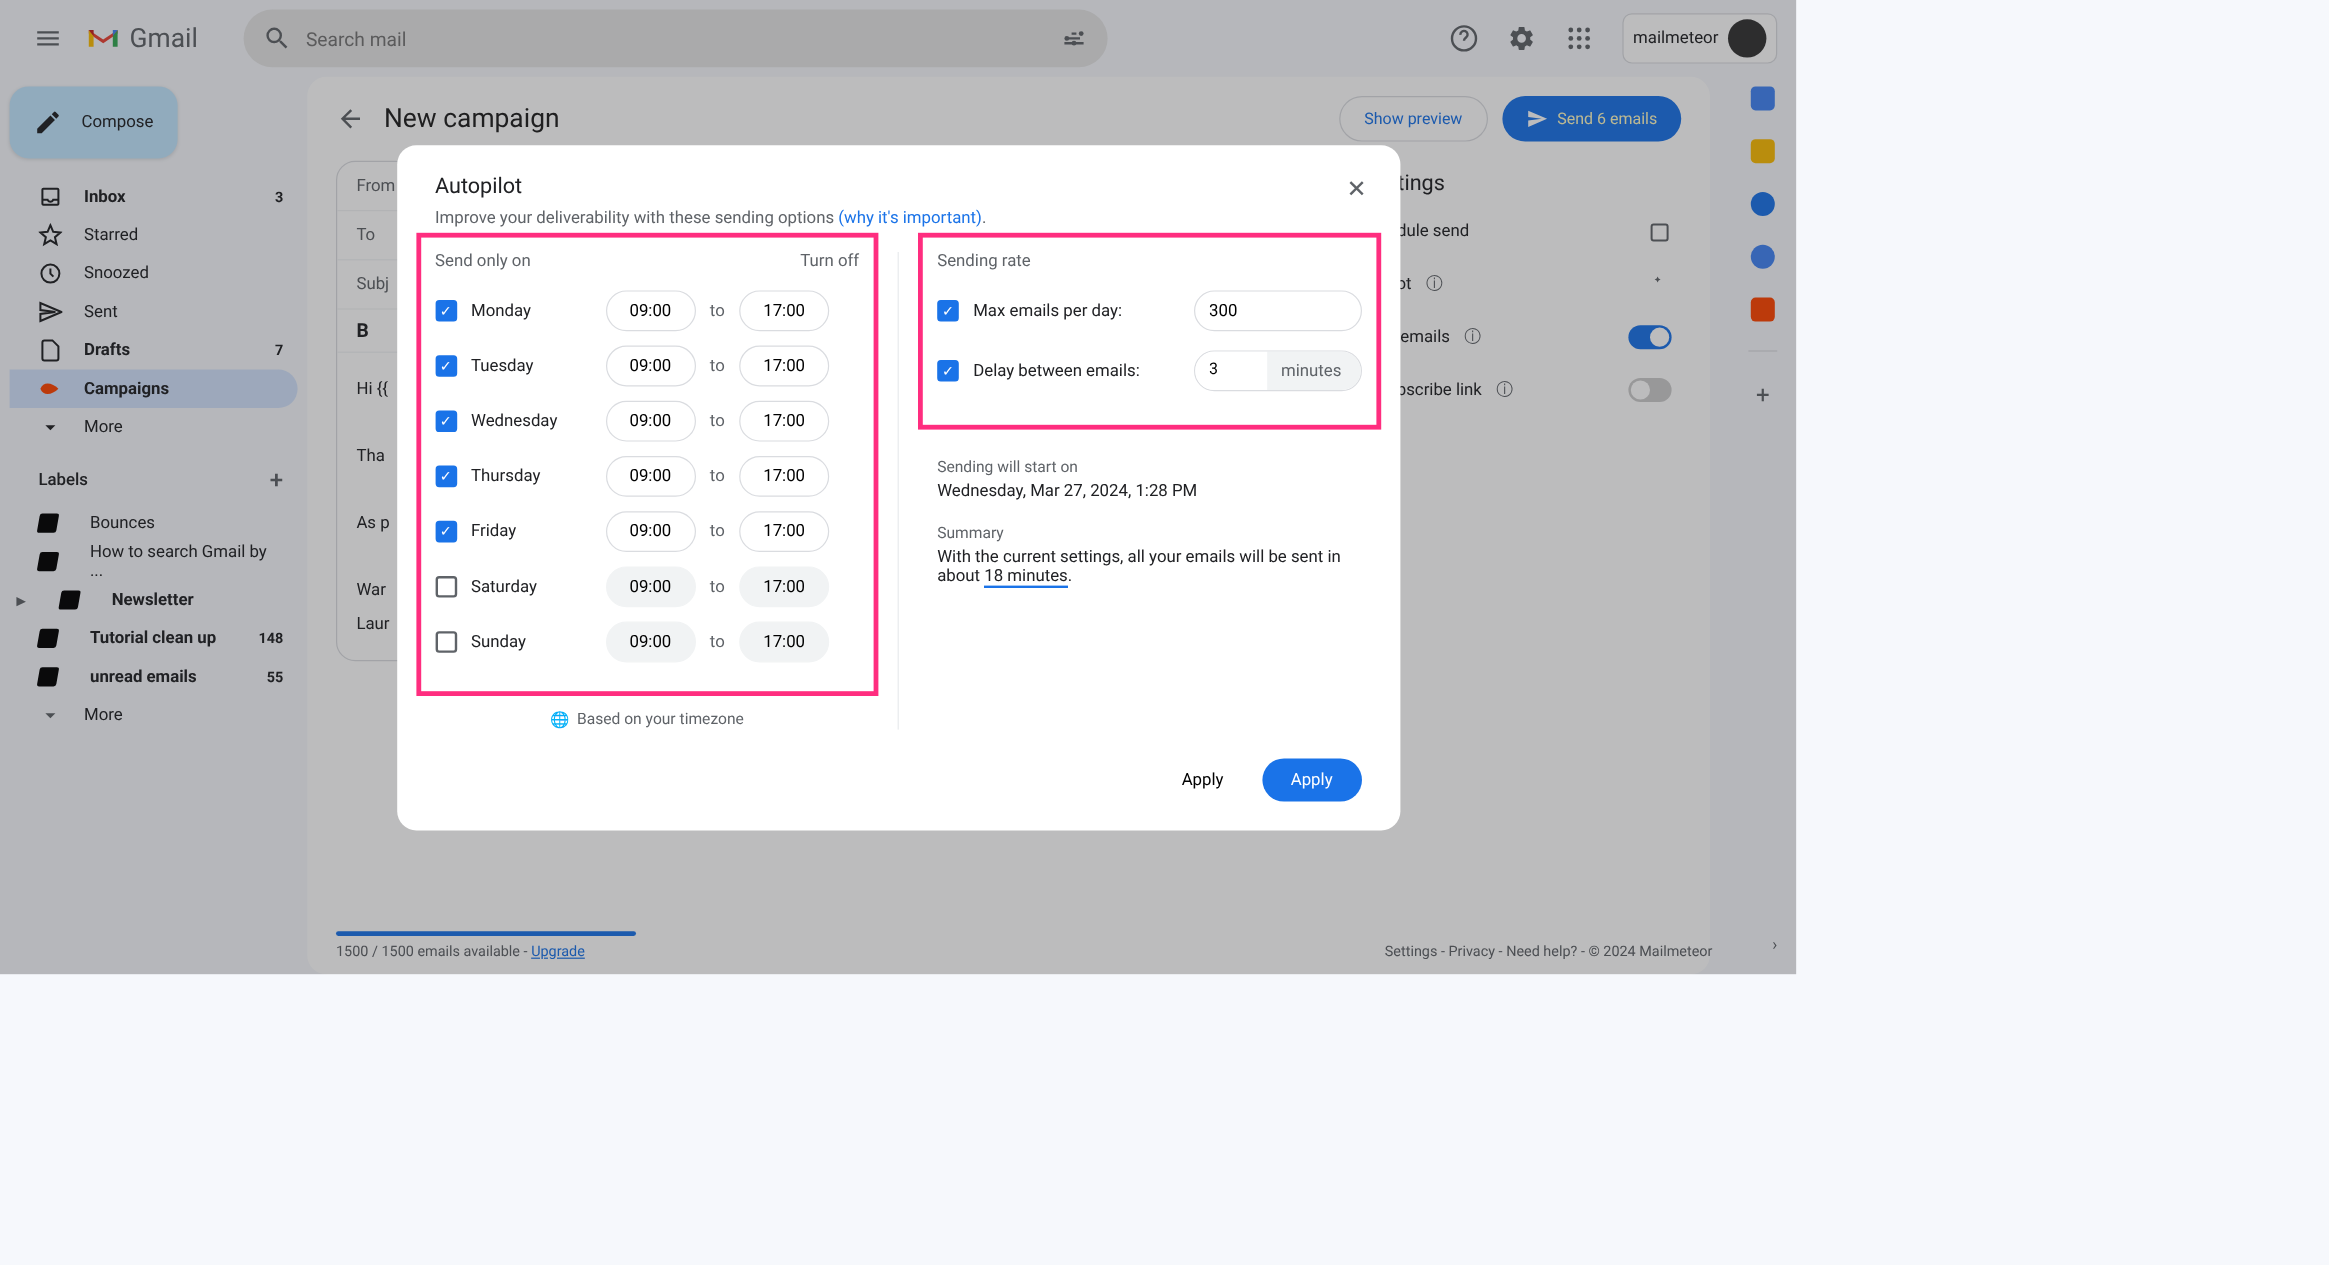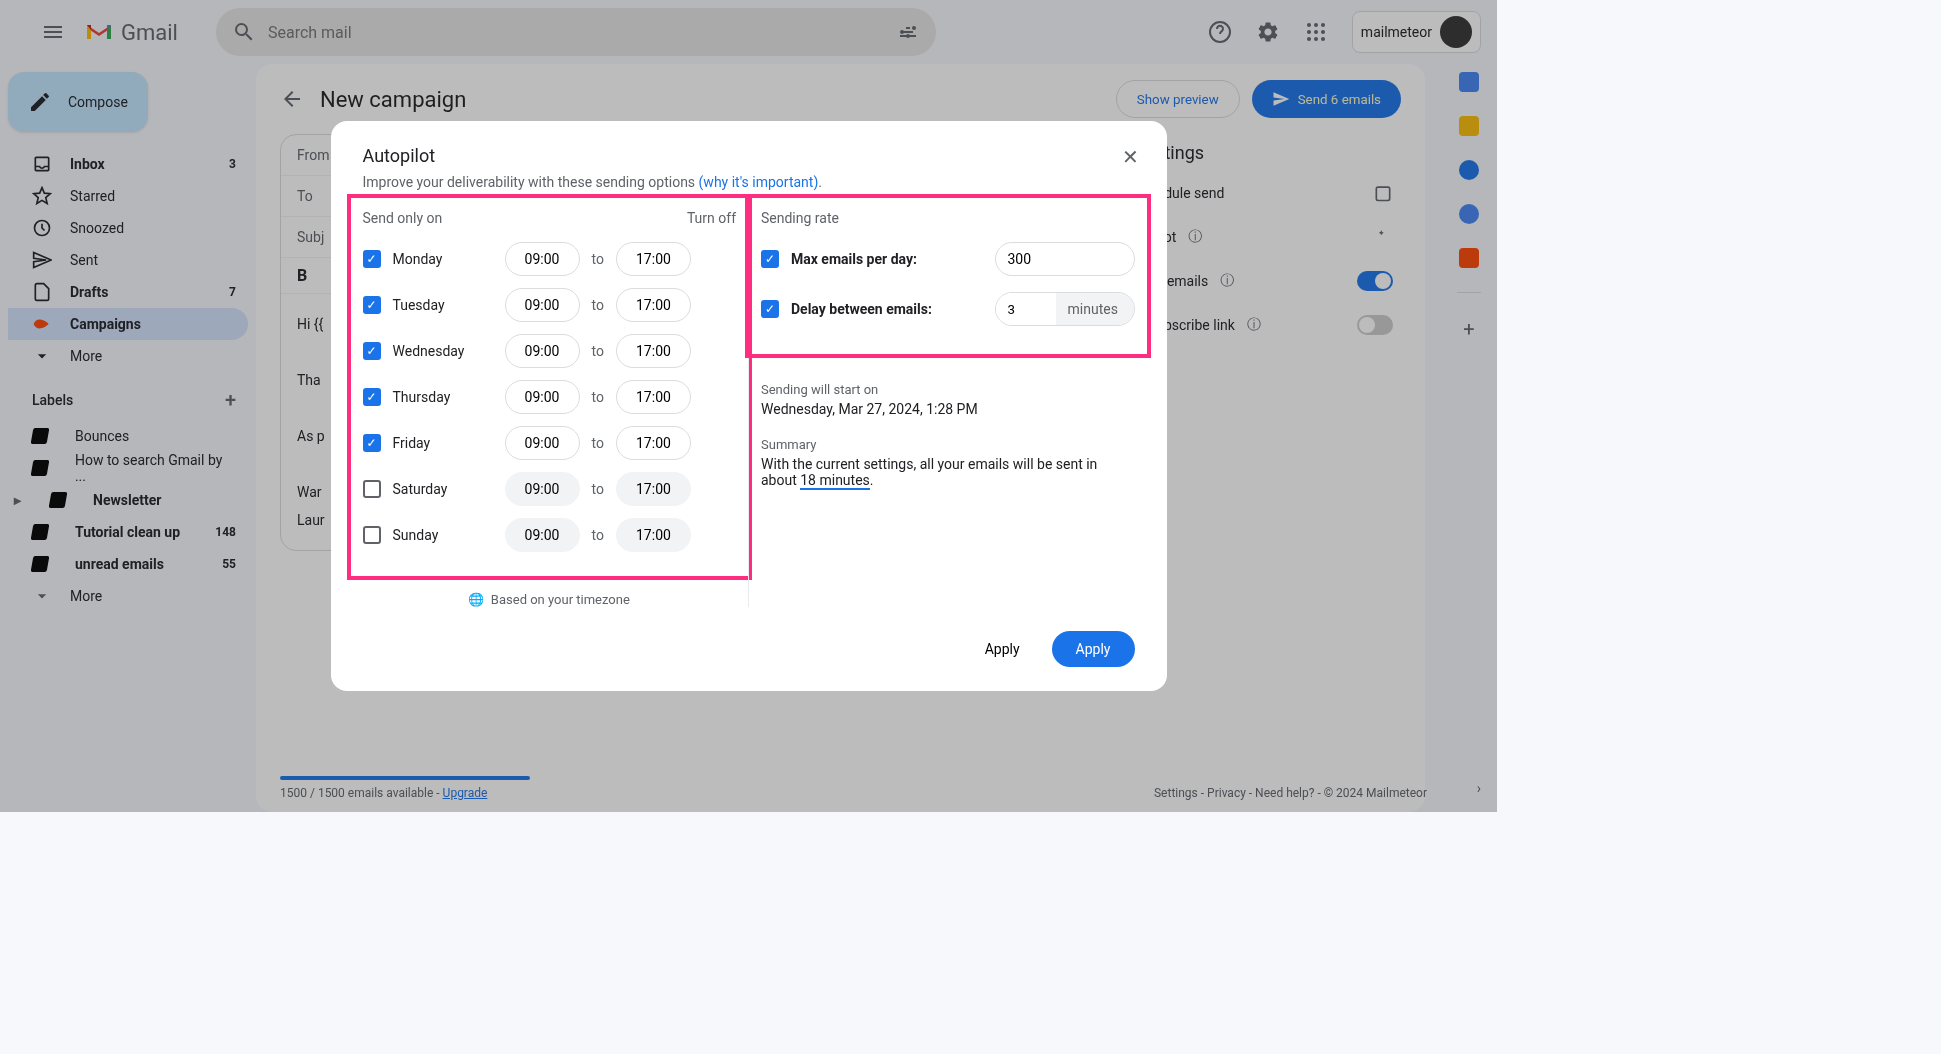--- a/index.html
+++ b/index.html
@@ -1,19 +1,19 @@
 <!DOCTYPE html>
 <html><head>
 <meta charset="utf-8">
 <style>
 * { box-sizing: border-box; margin: 0; padding: 0; font-family: 'Google Sans', Roboto, Arial, sans-serif; }
 body { background: #f6f8fc; color: #202124; font-size: 14px; overflow: hidden; width: 1497px; height: 812px; position: relative; }
 
 
-.header { display: flex; align-items: center; height: 64px; padding: 8px 8px 8px 29px; gap: 8px; }
+.header { display: flex; align-items: center; height: 64px; padding: 8px 8px 8px 16px; gap: 8px; }
 .hamburger { width: 48px; height: 48px; display: flex; align-items: center; justify-content: center; border-radius: 50%; cursor: pointer; }
 .gmail-logo { display: flex; align-items: center; gap: 8px; padding-right: 30px; }
 .gmail-logo-text { font-size: 22px; color: #5f6368; }
 .search-bar { flex: 0 0 720px; background: #e5e5e5; border-radius: 24px; height: 48px; display: flex; align-items: center; padding: 0 16px; gap: 12px; }
 .search-input { flex: 1; border: none; background: transparent; font-size: 16px; outline: none; color: #5f6368; }
 .header-right { margin-left: auto; display: flex; align-items: center; gap: 8px; padding-right: 8px; }
 .icon-btn { width: 40px; height: 40px; display: flex; align-items: center; justify-content: center; border-radius: 50%; cursor: pointer; color: #5f6368; }
 .account-chip { display: flex; align-items: center; gap: 8px; background: #fff; border: 1px solid #dadce0; border-radius: 8px; padding: 4px 8px; margin-left: 8px; }
 .avatar { width: 32px; height: 32px; border-radius: 50%; background: #333; }
 
@@ -57,35 +57,35 @@
 .footer { position: absolute; bottom: 0; left: 280px; right: 70px; padding: 12px 0; display: flex; align-items: flex-end; font-size: 12px; color: #5f6368; }
 .progress { width: 250px; height: 4px; background: #1a73e8; border-radius: 2px; margin-bottom: 6px; }
 
 
 .overlay { position: absolute; inset: 0; background: rgba(32,33,36,0.3); display: flex; align-items: center; justify-content: center; }
 .modal { background: #fff; border-radius: 16px; width: 836px; padding: 24px 32px; position: relative; }
 .modal-title { font-size: 18px; margin-bottom: 8px; }
 .modal-sub { font-size: 14px; color: #5f6368; margin-bottom: 20px; }
 .modal-sub a { color: #1a73e8; text-decoration: none; }
 .modal-close { position: absolute; top: 20px; right: 20px; cursor: pointer; color: #5f6368; font-size: 20px; width: 32px; height: 32px; display: flex; align-items: center; justify-content: center; border-radius: 50%; }
-.modal-cols { display: flex; gap: 12px; justify-content: center; }
+.modal-cols { display: flex; gap: 32px; justify-content: center; }
 .modal-col { flex: 1; }
 .col-divider { width: 1px; background: #e8eaed; }
 .section-header { display: flex; justify-content: space-between; color: #5f6368; font-size: 14px; margin-bottom: 16px; }
 .highlight-box { border: 4px solid #ff2d7f; padding: 12px; margin: -16px -16px 0 -16px; }
 .day-row { display: flex; align-items: center; gap: 12px; margin-bottom: 12px; }
 .day-label { width: 100px; }
 .time-input { width: 75px; text-align: center; padding: 8px; border: 1px solid #dadce0; border-radius: 18px; font-size: 14px; }
 .time-input.disabled { background: #f1f3f4; border-color: #f1f3f4; }
 .to-label { color: #5f6368; }
 .checkbox { width: 18px; height: 18px; border: 2px solid #5f6368; border-radius: 3px; display: flex; align-items: center; justify-content: center; cursor: pointer; }
 .checkbox.checked { background: #1a73e8; border-color: #1a73e8; color: #fff; font-size: 12px; }
 .timezone-note { text-align: center; color: #5f6368; font-size: 13px; margin-top: 12px; display: flex; align-items: center; justify-content: center; gap: 6px; }
 .rate-row { display: flex; align-items: center; gap: 12px; margin-bottom: 16px; }
-.rate-label { flex: 1; font-weight: bold; }
+.rate-label { flex: 1; }
 .rate-input { width: 140px; padding: 8px 12px; border: 1px solid #dadce0; border-radius: 18px; font-size: 14px; }
 .rate-combo { display: flex; border: 1px solid #dadce0; border-radius: 18px; overflow: hidden; width: 140px; }
 .rate-combo input { width: 60px; border: none; padding: 8px 12px; outline: none; }
 .rate-combo span { background: #f1f3f4; padding: 8px 12px; color: #5f6368; flex: 1; }
 .info-block { margin-top: 24px; }
 .info-label { color: #5f6368; font-size: 13px; margin-bottom: 4px; }
 .info-value { font-size: 14px; margin-bottom: 20px; }
 .underline-link { border-bottom: 2px solid #1a73e8; }
 .modal-footer { display: flex; justify-content: flex-end; gap: 12px; margin-top: 24px; }
 .btn-cancel { padding: 10px 20px; border: none; background: transparent; cursor: pointer; font-size: 14px; }

